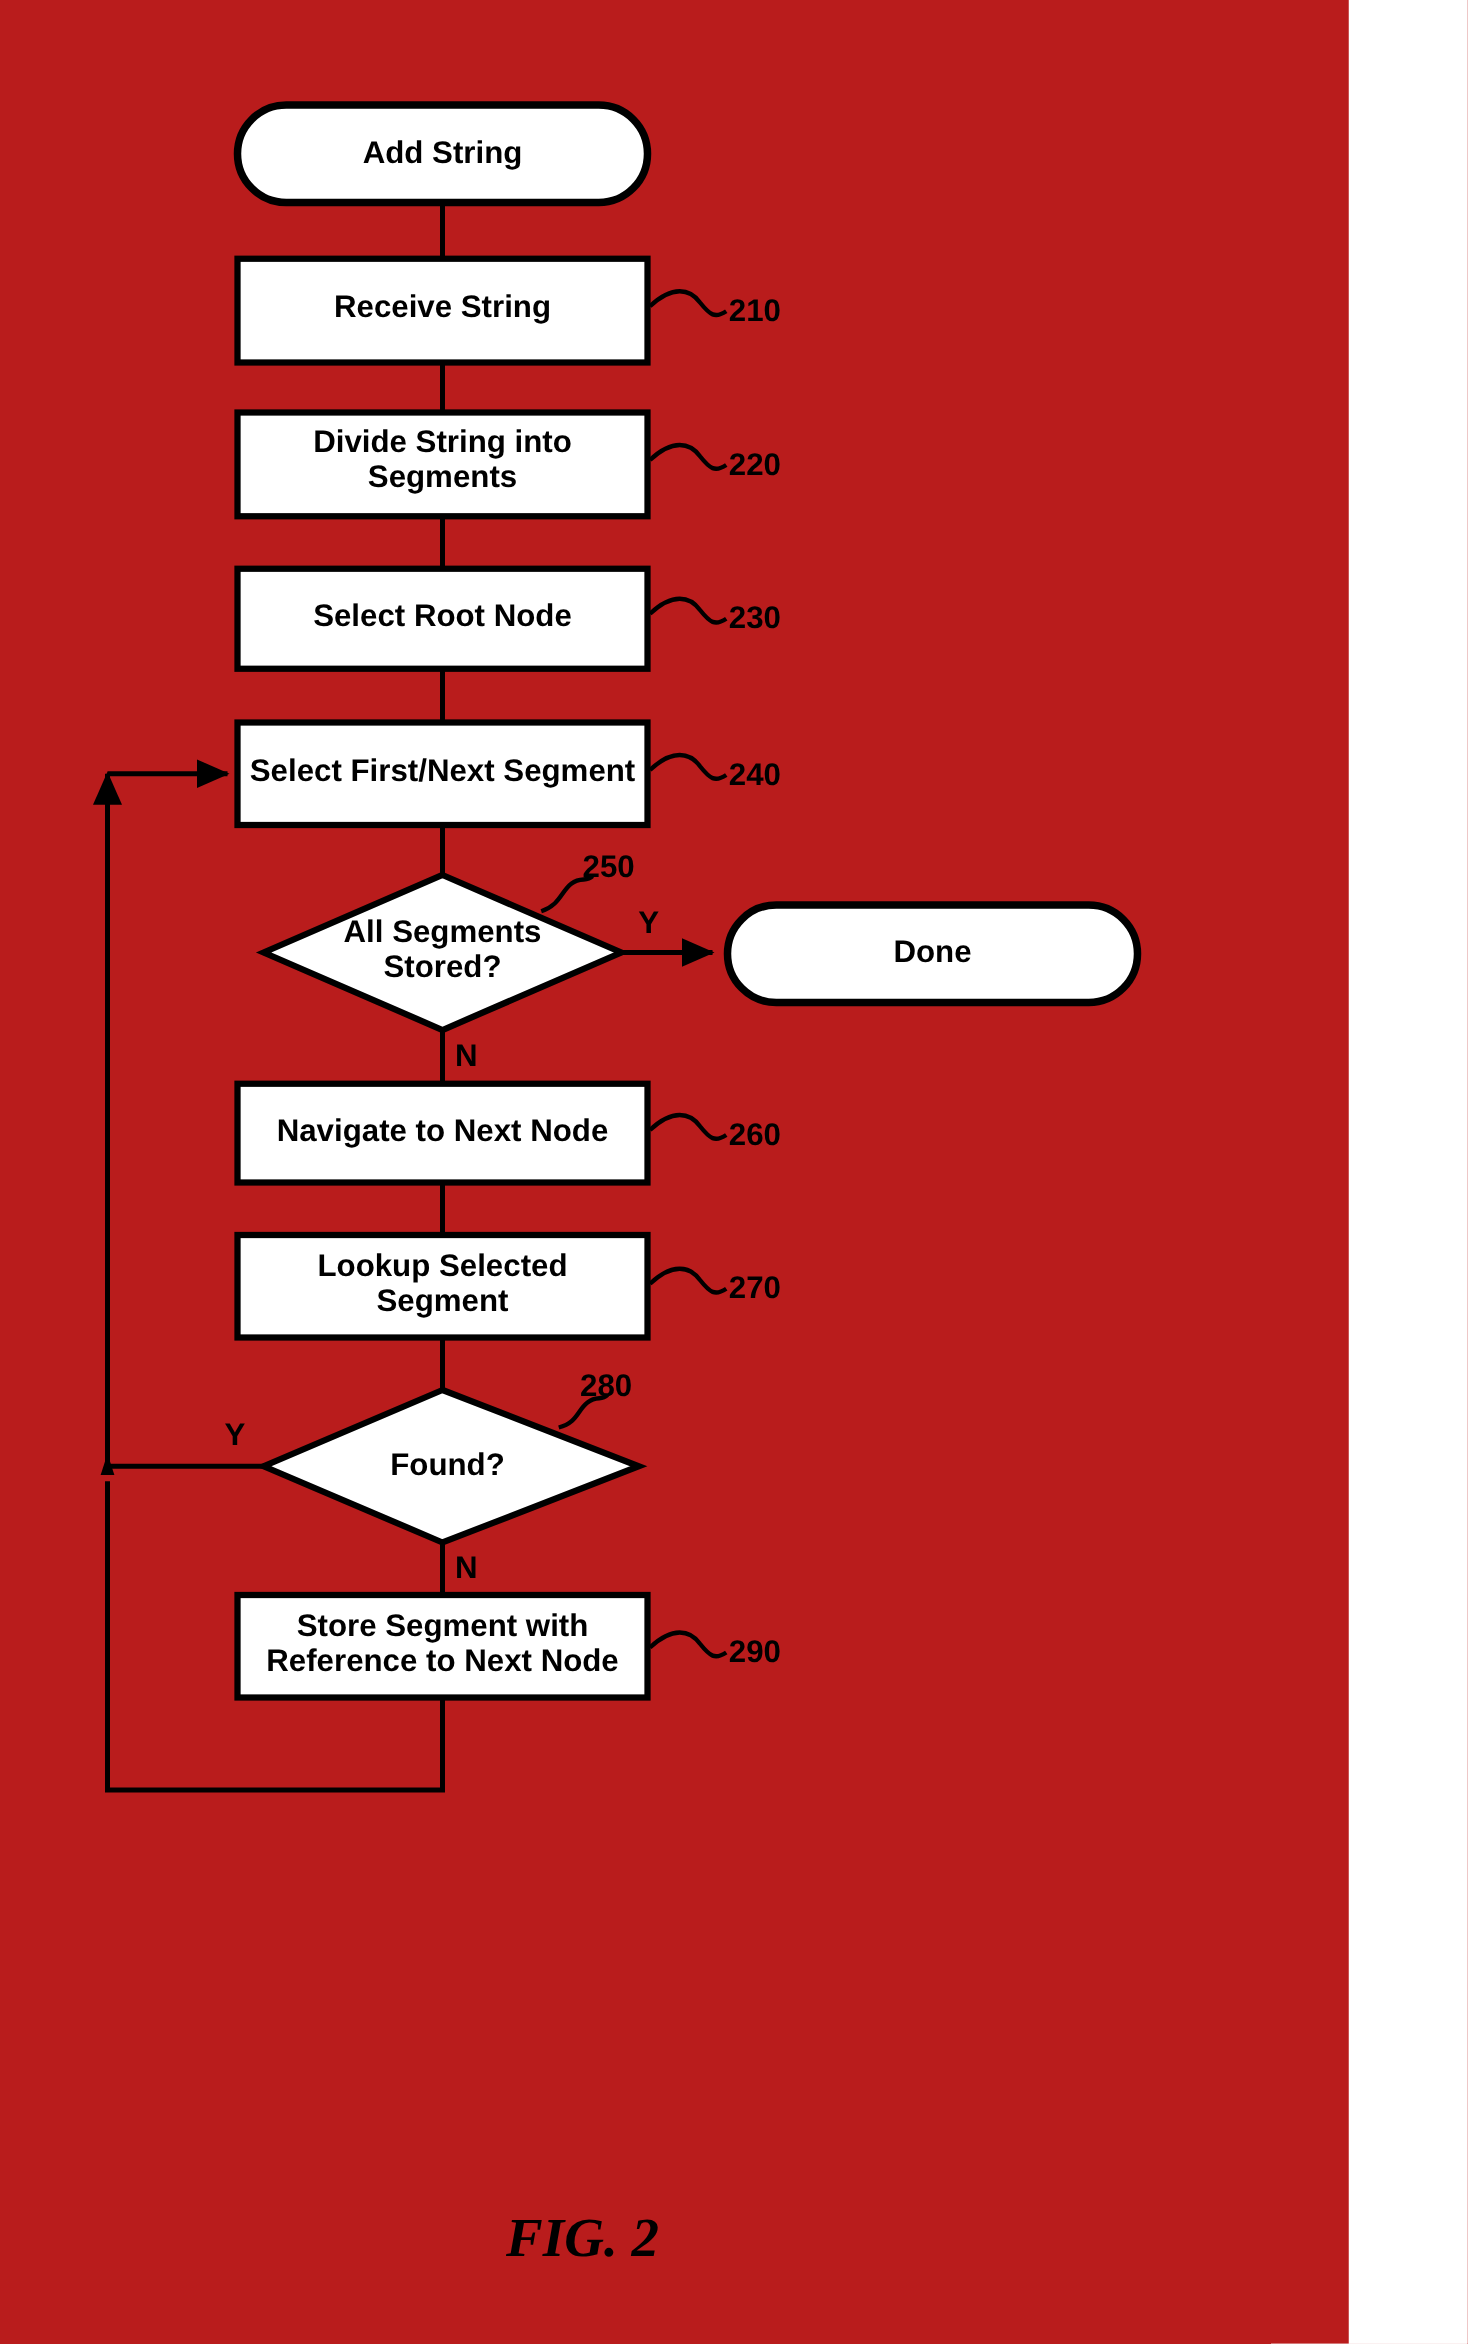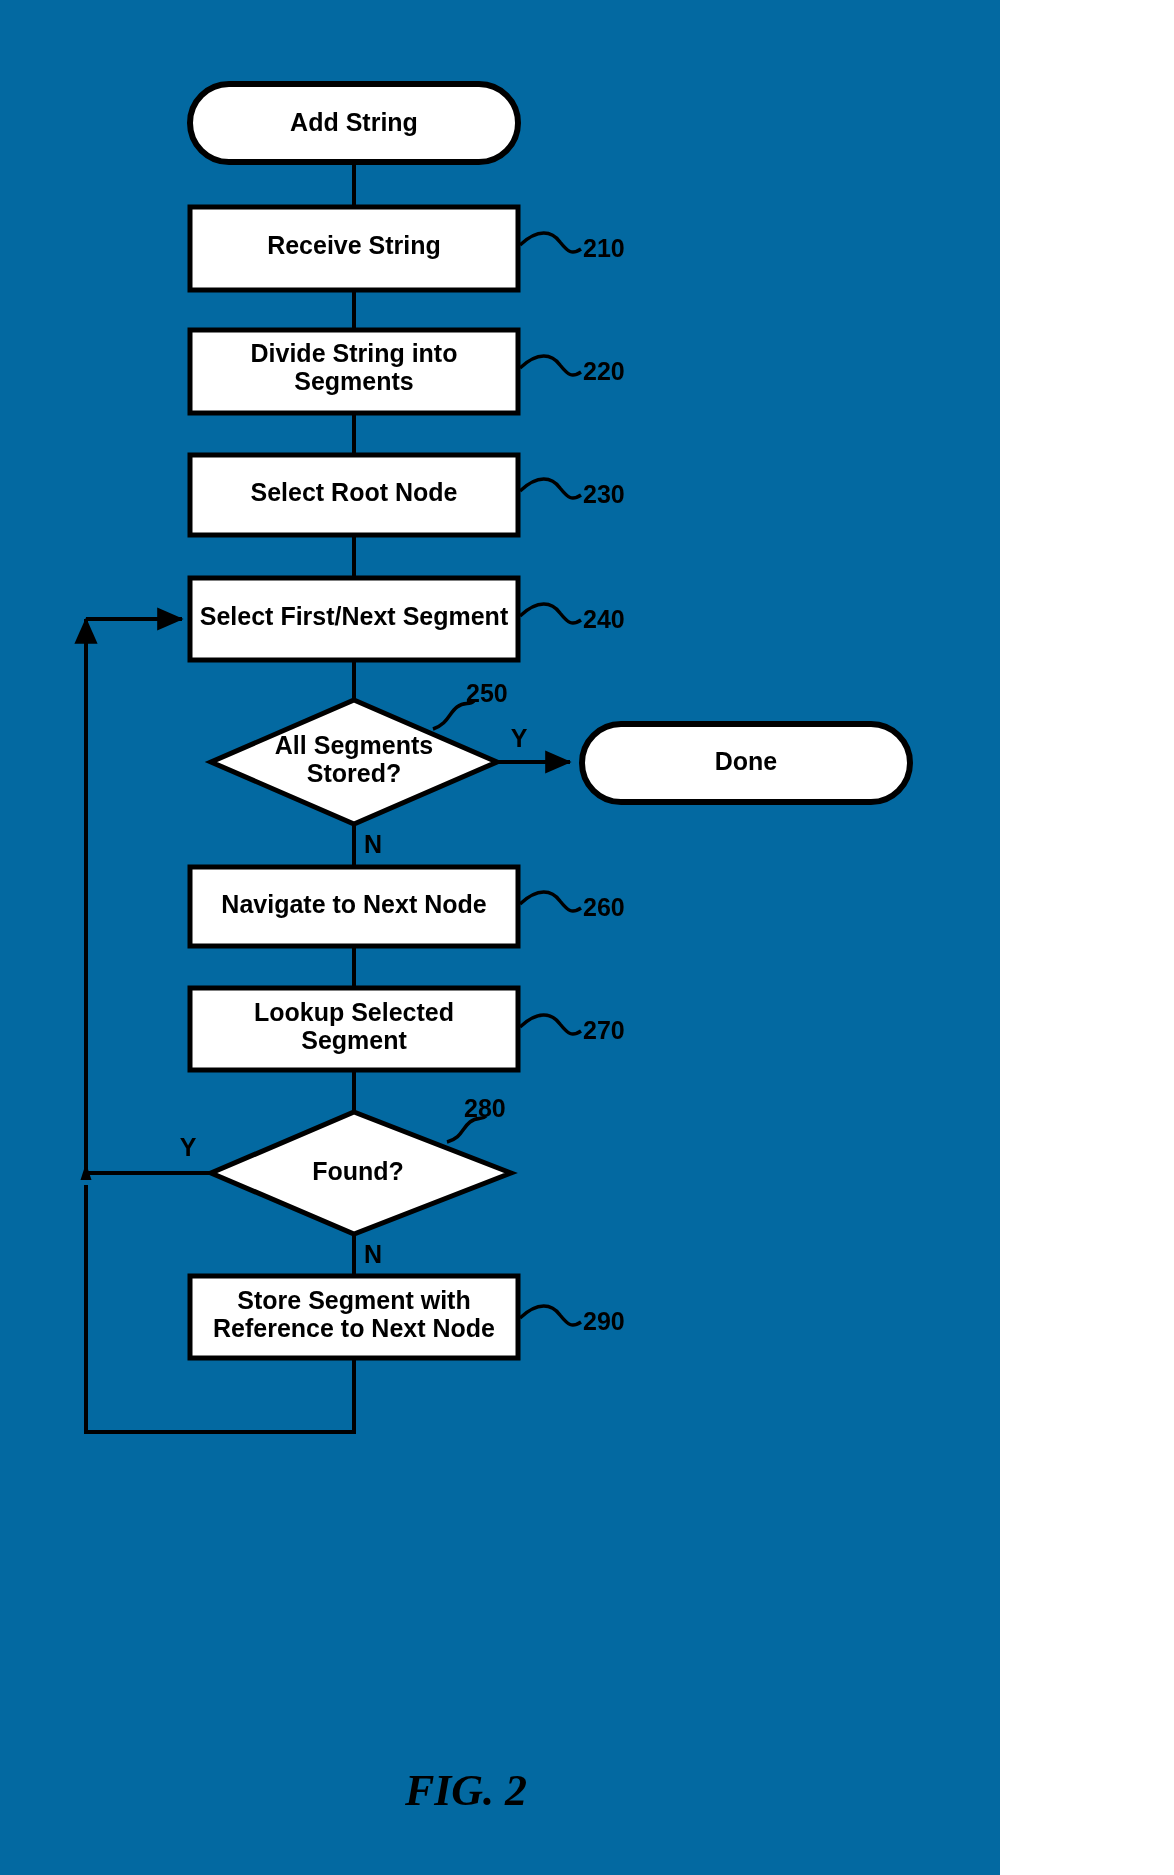--- a/index.html
+++ b/index.html
@@ -2,23 +2,23 @@
 <html><head>
 <meta charset="utf-8">
 <style>
   html, body {
     margin: 0;
     padding: 0;
     background: #ffffff;
   }
   #page {
     position: relative;
-    width: 1000px;
+    width: 1079px;
     height: 1875px;
-    background: #0369a1;
+    background: #b91c1c;
     font-family: "Liberation Sans", sans-serif;
     overflow: hidden;
   }
   #flow-svg {
     position: absolute;
     left: 0;
     top: 0;
     width: 1174px;
     height: 1875px;
   }

